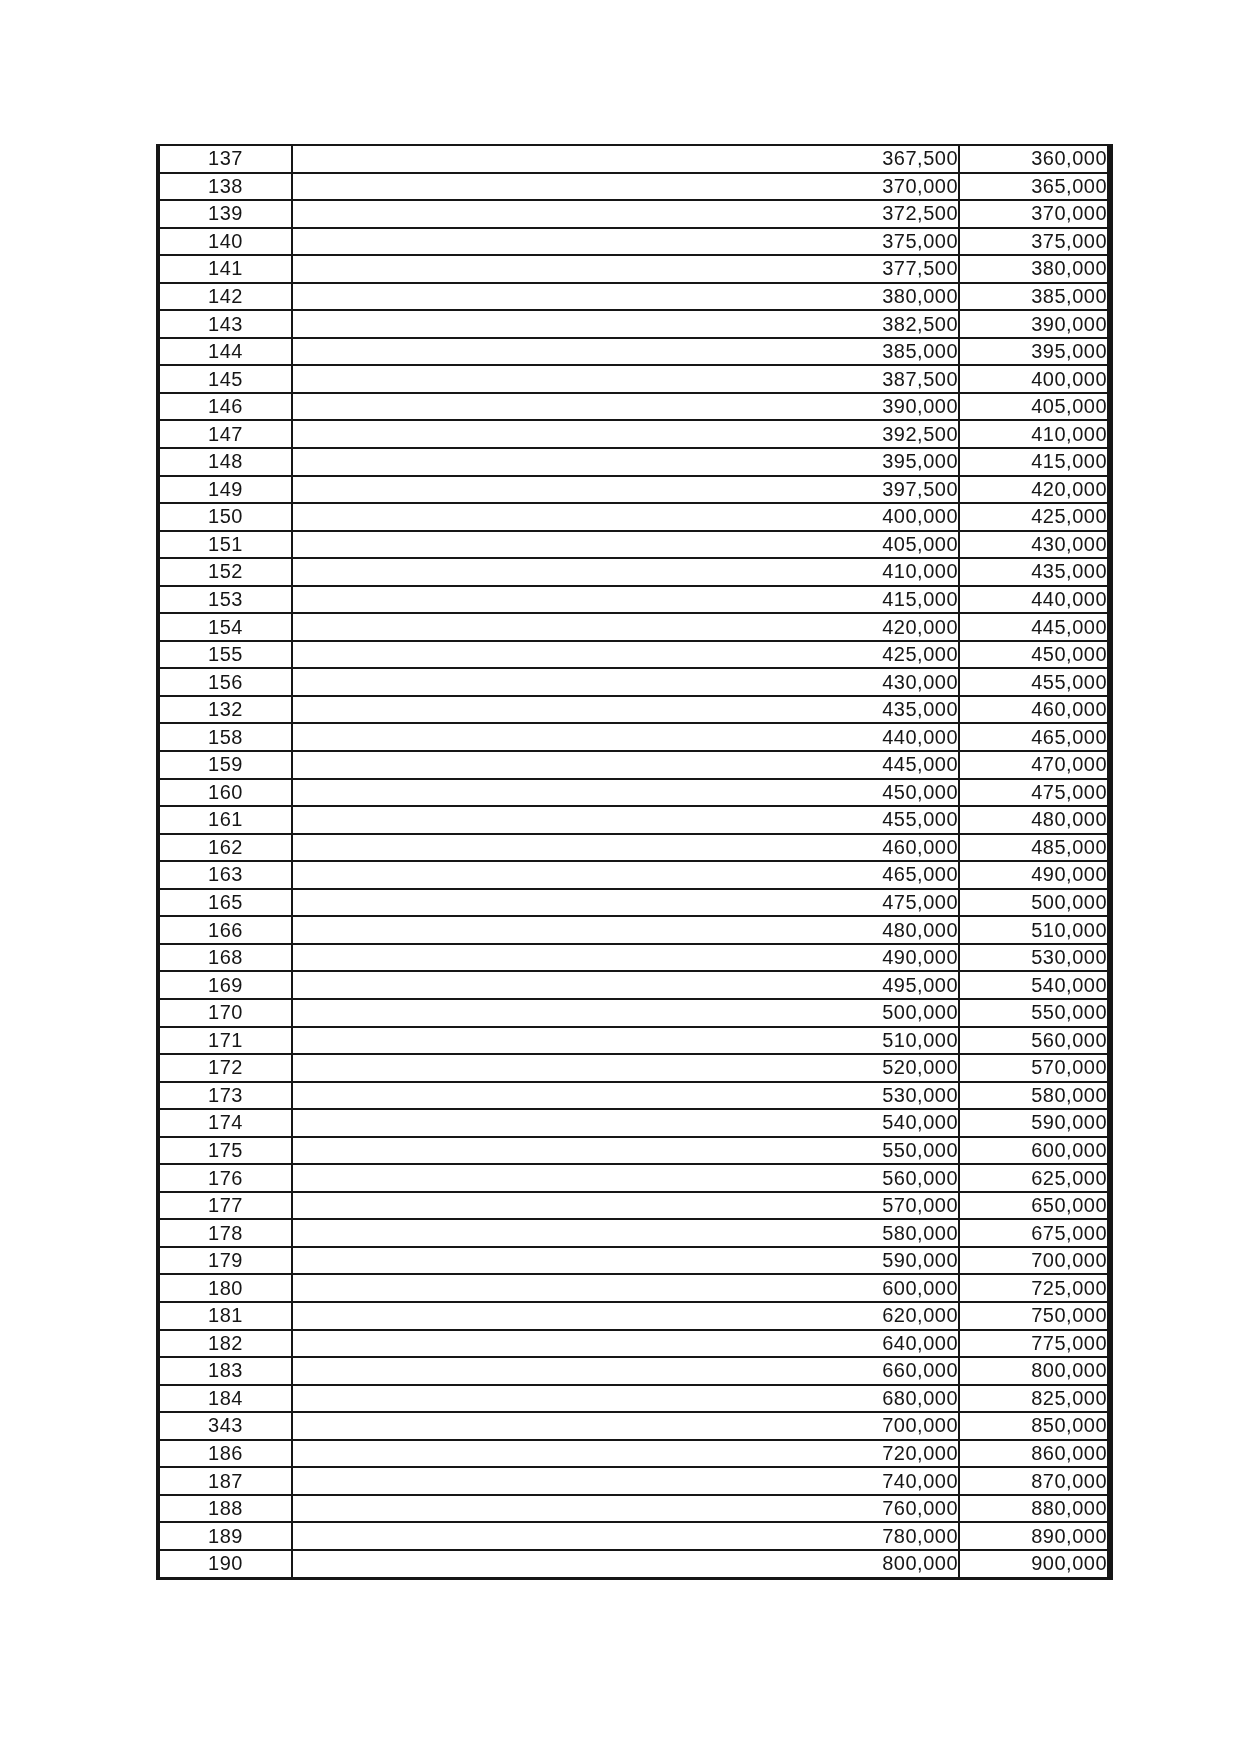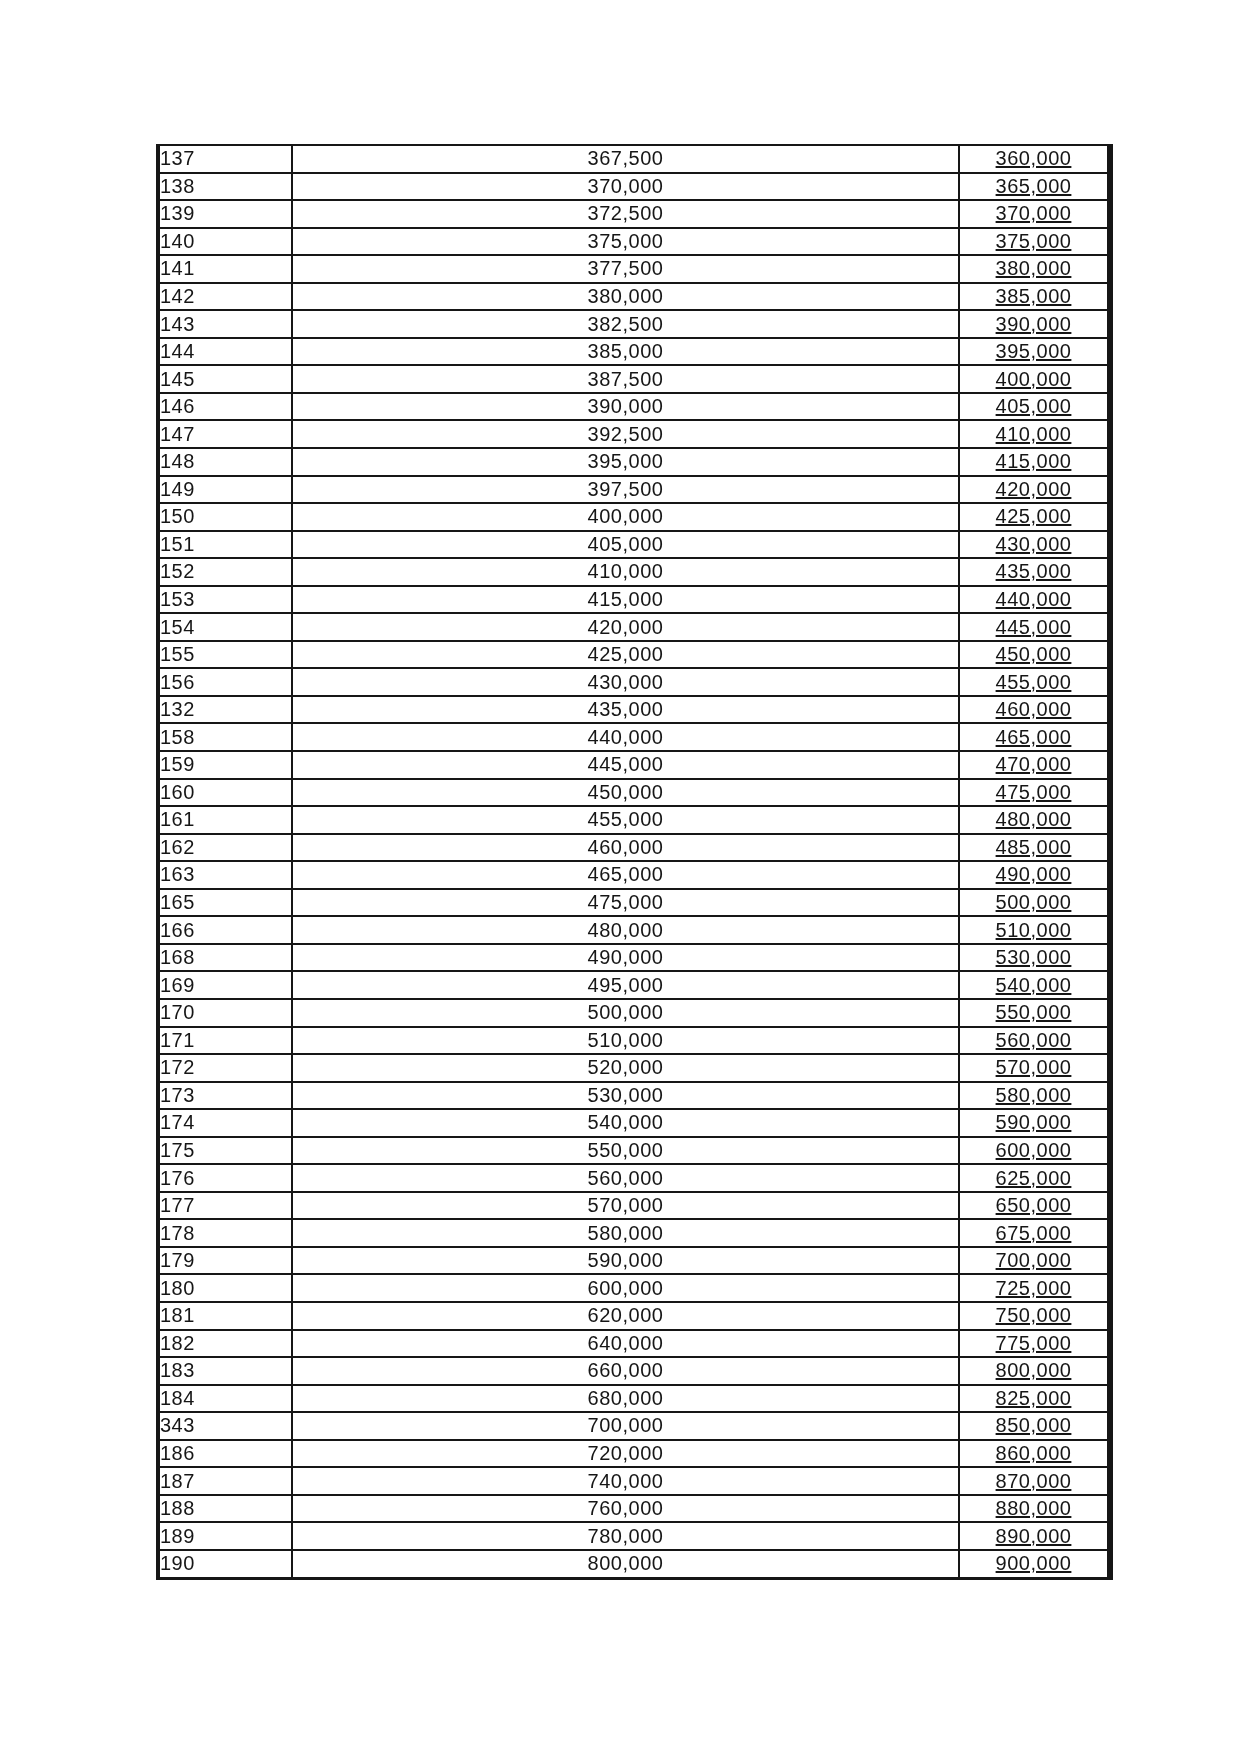--- a/index.html
+++ b/index.html
@@ -31,23 +31,23 @@
   table.rate-table td {
     border: 2px solid #161616;
     padding: 0;
     font-size: 20px;
     letter-spacing: 0.5px;
     color: #161616;
     white-space: nowrap;
     overflow: hidden;
     vertical-align: middle;
   }
-  td.c-index { }
-  td.c-val-a { text-align: center; padding-right: 29px; }
-  td.c-val-b { text-align: center; padding-right: 26px; text-decoration: underline; }
+  td.c-index { text-align: center; }
+  td.c-val-a { text-align: right; padding-right: 29px; }
+  td.c-val-b { text-align: right; padding-right: 26px; }
 </style>
 </head>
 <body>
 
 <div class="page">
   <table class="rate-table">
     <colgroup>
       <col style="width:134px">
       <col style="width:667px">
       <col style="width:151px">

